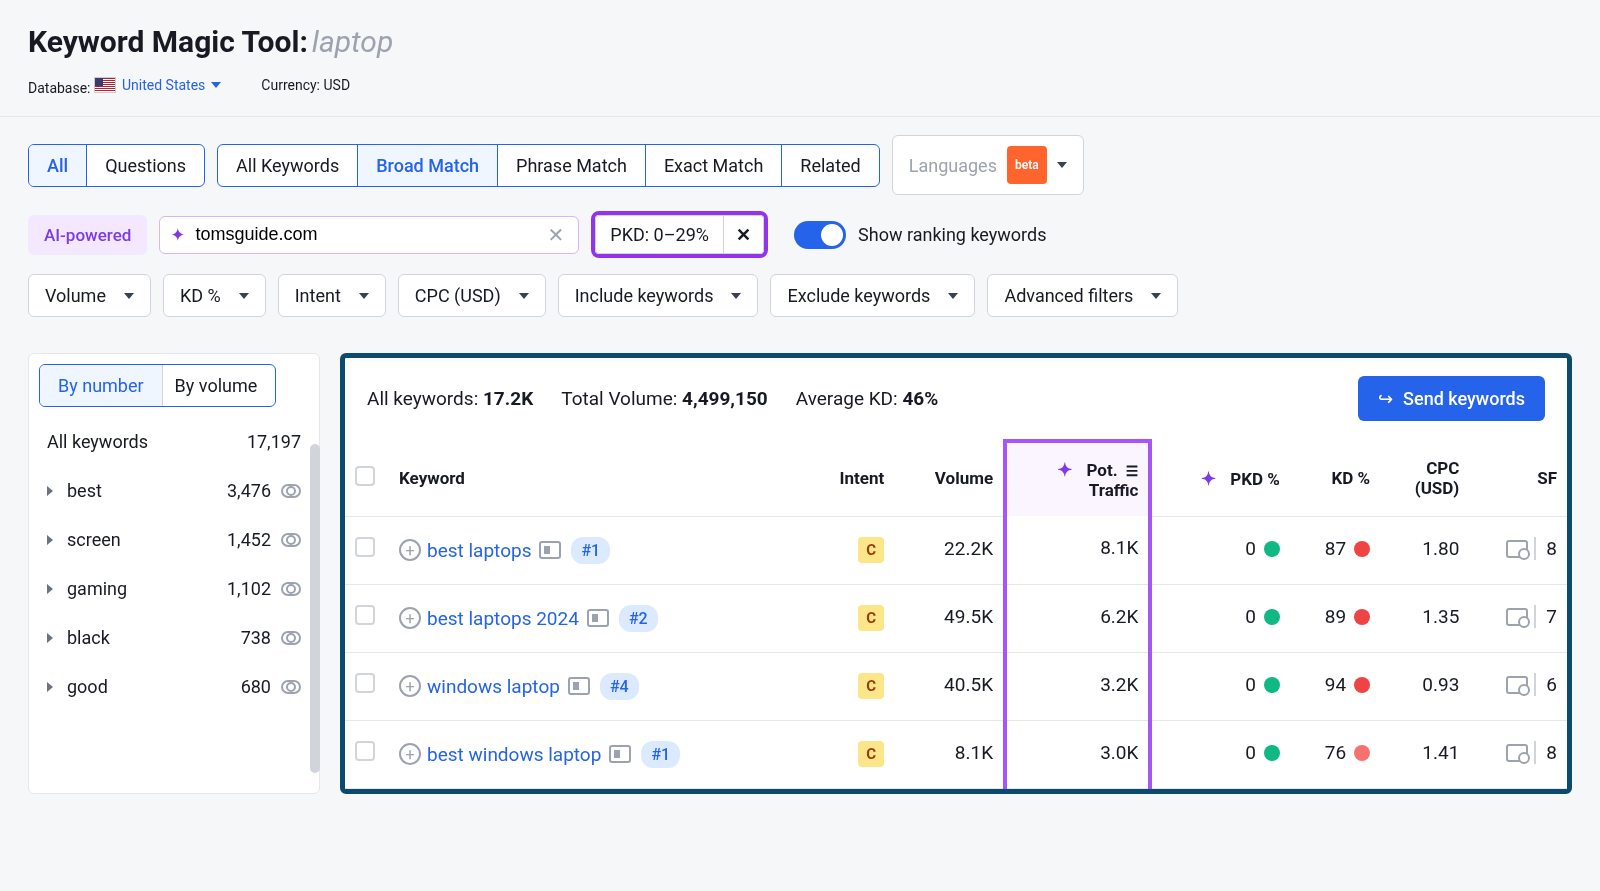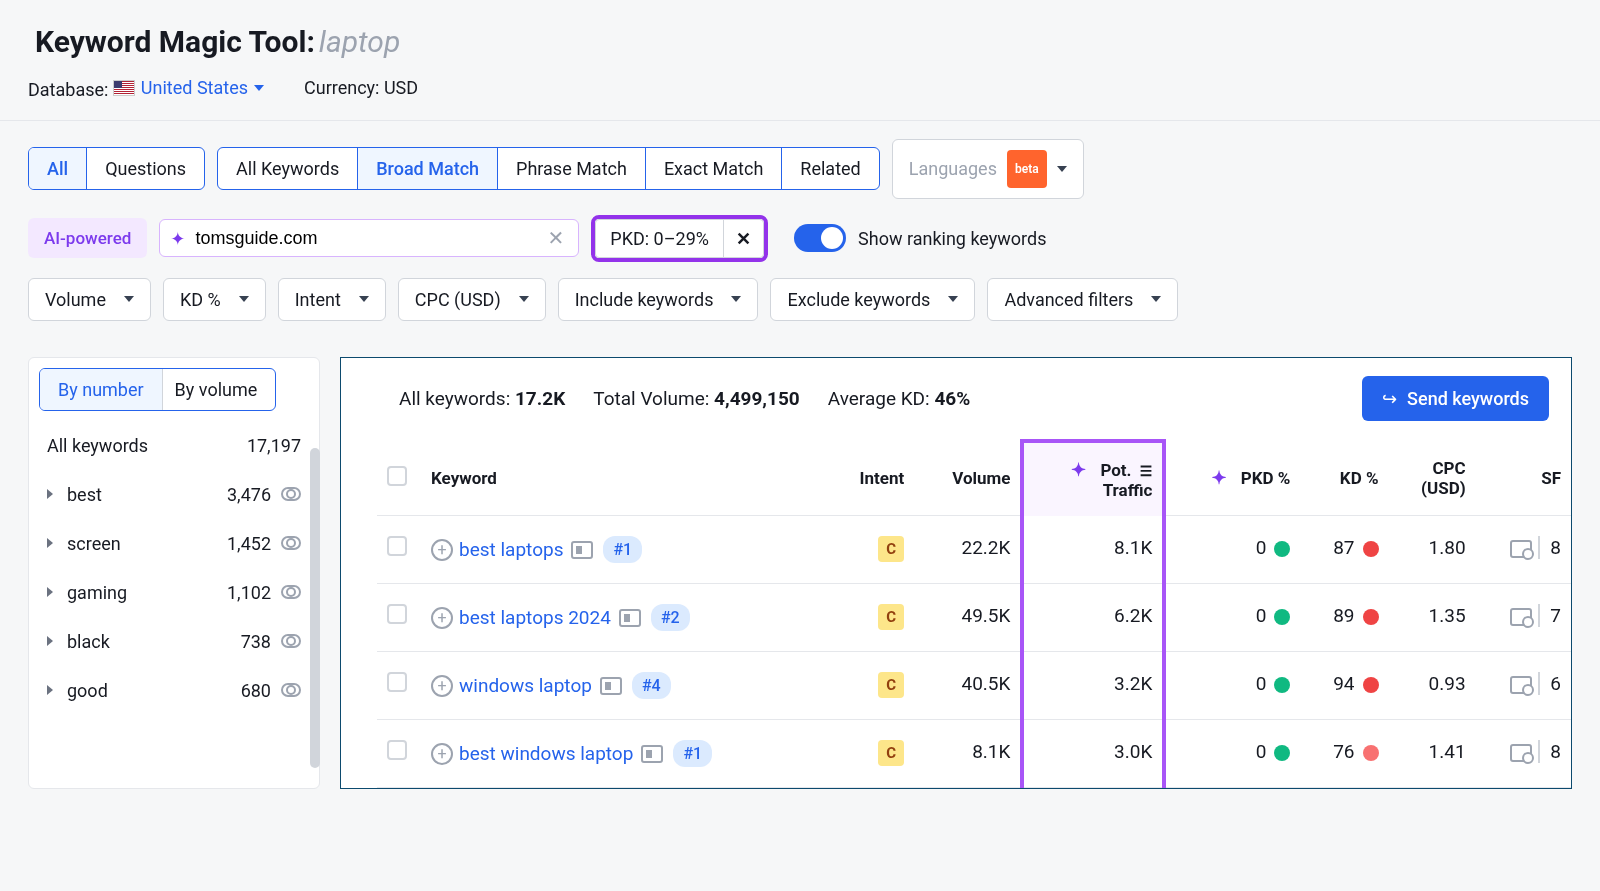--- a/index.html
+++ b/index.html
@@ -1,22 +1,22 @@
 <!DOCTYPE html>
 <html><head>
 <meta charset="utf-8">
 <style>
 * { box-sizing: border-box; margin: 0; padding: 0; }
 body { font-family: -apple-system, BlinkMacSystemFont, "Segoe UI", Roboto, sans-serif; background: #f6f7f8; color: #171a22; font-size: 16px; }
 .page { width: 1600px; }
 .header { padding: 24px 28px 20px; background: #f6f7f8; border-bottom: 1px solid #e5e7eb; }
 .title-row { margin-bottom: 18px; }
-.title { font-size: 30px; font-weight: 700; color: #171a22; display: inline; margin-left: 7px; }
+.title { font-size: 30px; font-weight: 700; color: #171a22; display: inline; }
 .title-term { font-size: 30px; font-weight: 400; color: #9ca3af; font-style: italic; }
-.subrow { display: flex; gap: 40px; font-size: 18px; }
+.subrow { display: flex; gap: 40px; font-size: 14px; }
 .subrow .label { color: #171a22; }
 .country { color: #2563eb; display: inline-flex; align-items: center; gap: 6px; cursor: pointer; }
 .flag { width: 22px; height: 16px; background: linear-gradient(#b22234 0 7%,#fff 7% 14%,#b22234 14% 21%,#fff 21% 28%,#b22234 28% 35%,#fff 35% 42%,#b22234 42% 49%,#fff 49% 56%,#b22234 56% 63%,#fff 63% 70%,#b22234 70% 77%,#fff 77% 84%,#b22234 84% 91%,#fff 91% 100%); position: relative; border: 1px solid #ccc; }
 .flag::before { content:""; position:absolute; left:0; top:0; width:40%; height:54%; background:#3c3b6e; }
 .chev { width: 0; height: 0; border-left: 5px solid transparent; border-right: 5px solid transparent; border-top: 6px solid #2563eb; display: inline-block; }
 .chev.gray { border-top-color: #374151; }
 .toolbar { padding: 18px 28px 0; background: #f6f7f8; }
 .row { display: flex; align-items: center; gap: 12px; flex-wrap: wrap; margin-bottom: 16px; }
 .seg { display: inline-flex; border: 1px solid #d1d5db; border-radius: 6px; overflow: hidden; background: #fff; }
 .seg.blue { border-color: #2563eb; }
@@ -46,21 +46,21 @@
 .side-seg > div { padding: 10px 18px; font-size: 18px; cursor: pointer; }
 .side-seg .active { background: #eff6ff; color: #2563eb; }
 .side-seg > div + div { border-left: 1px solid #d1d5db; padding-left: 12px; }
 .side-row { display: flex; align-items: center; padding: 14px 18px; font-size: 18px; }
 .side-row.head { font-weight: 400; color: #171a22; }
 .side-row .chev-r { width:0; height:0; border-top:5px solid transparent; border-bottom:5px solid transparent; border-left:6px solid #6b7280; margin-right: 14px; }
 .side-row .name { flex: 1; }
 .side-row .count { text-align: right; width: 70px; }
 .eye { width:20px; height:14px; border:2px solid #9ca3af; border-radius: 10px; margin-left:10px; position:relative; }
 .eye::after { content:""; position:absolute; width:6px; height:6px; border:2px solid #9ca3af; border-radius:50%; top:0; left:3px; }
-.main { flex: 1; background: #fff; border: 1px solid #0c4a6e; border-radius: 0; overflow: hidden; padding-left: 36px; }
+.main { flex: 1; background: #fff; border: 5px solid #0c4a6e; border-radius: 6px; overflow: hidden; }
 .main-head { display: flex; align-items: center; padding: 18px 22px; gap: 28px; font-size: 19px; }
 .main-head b { font-weight: 700; }
 .send-btn { margin-left: auto; background: #2563eb; color: #fff; padding: 12px 20px; border-radius: 6px; display: inline-flex; align-items: center; gap: 10px; font-size: 18px; font-weight: 500; cursor: pointer; }
 .send-arrow { font-size: 18px; }
 table { width: 100%; border-collapse: collapse; }
 thead th { font-weight: 700; font-size: 17px; color: #171a22; padding: 16px 10px; text-align: right; border-bottom: 1px solid #e5e7eb; position: relative; }
 thead th.left { text-align: left; }
 thead th.pot { background: #faf5ff; border: 4px solid #a855f7; border-bottom: none; }
 tbody td { padding: 20px 10px; font-size: 19px; text-align: right; border-bottom: 1px solid #e5e7eb; vertical-align: top; }
 tbody td.left { text-align: left; }

